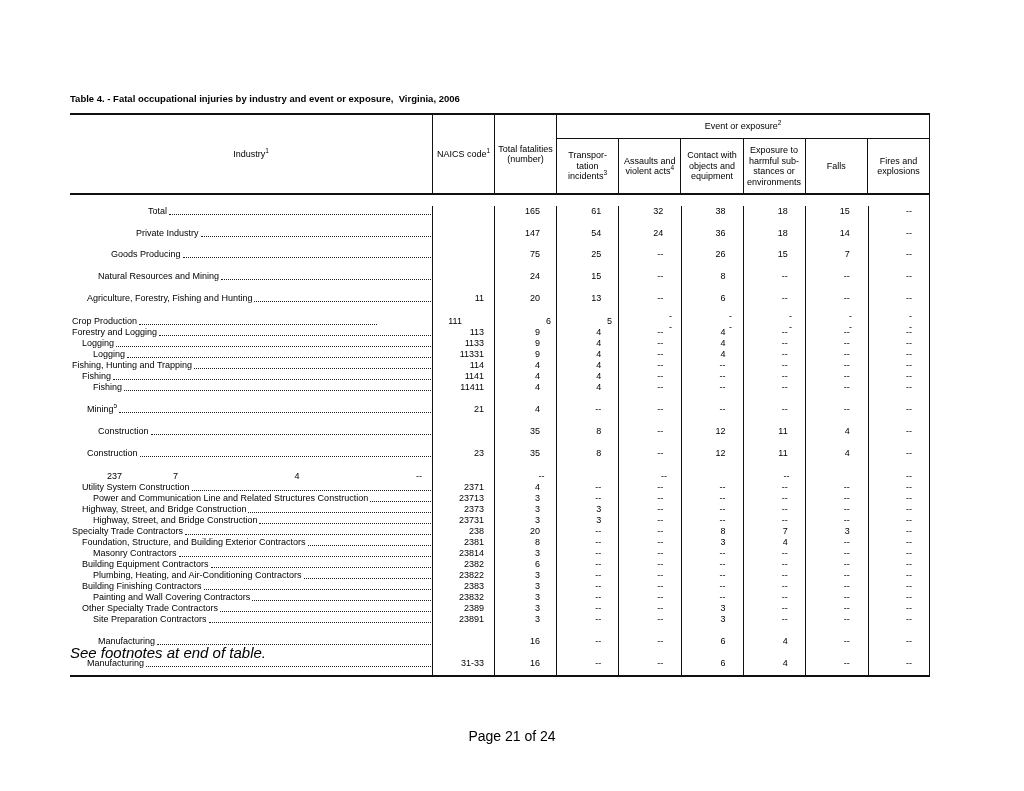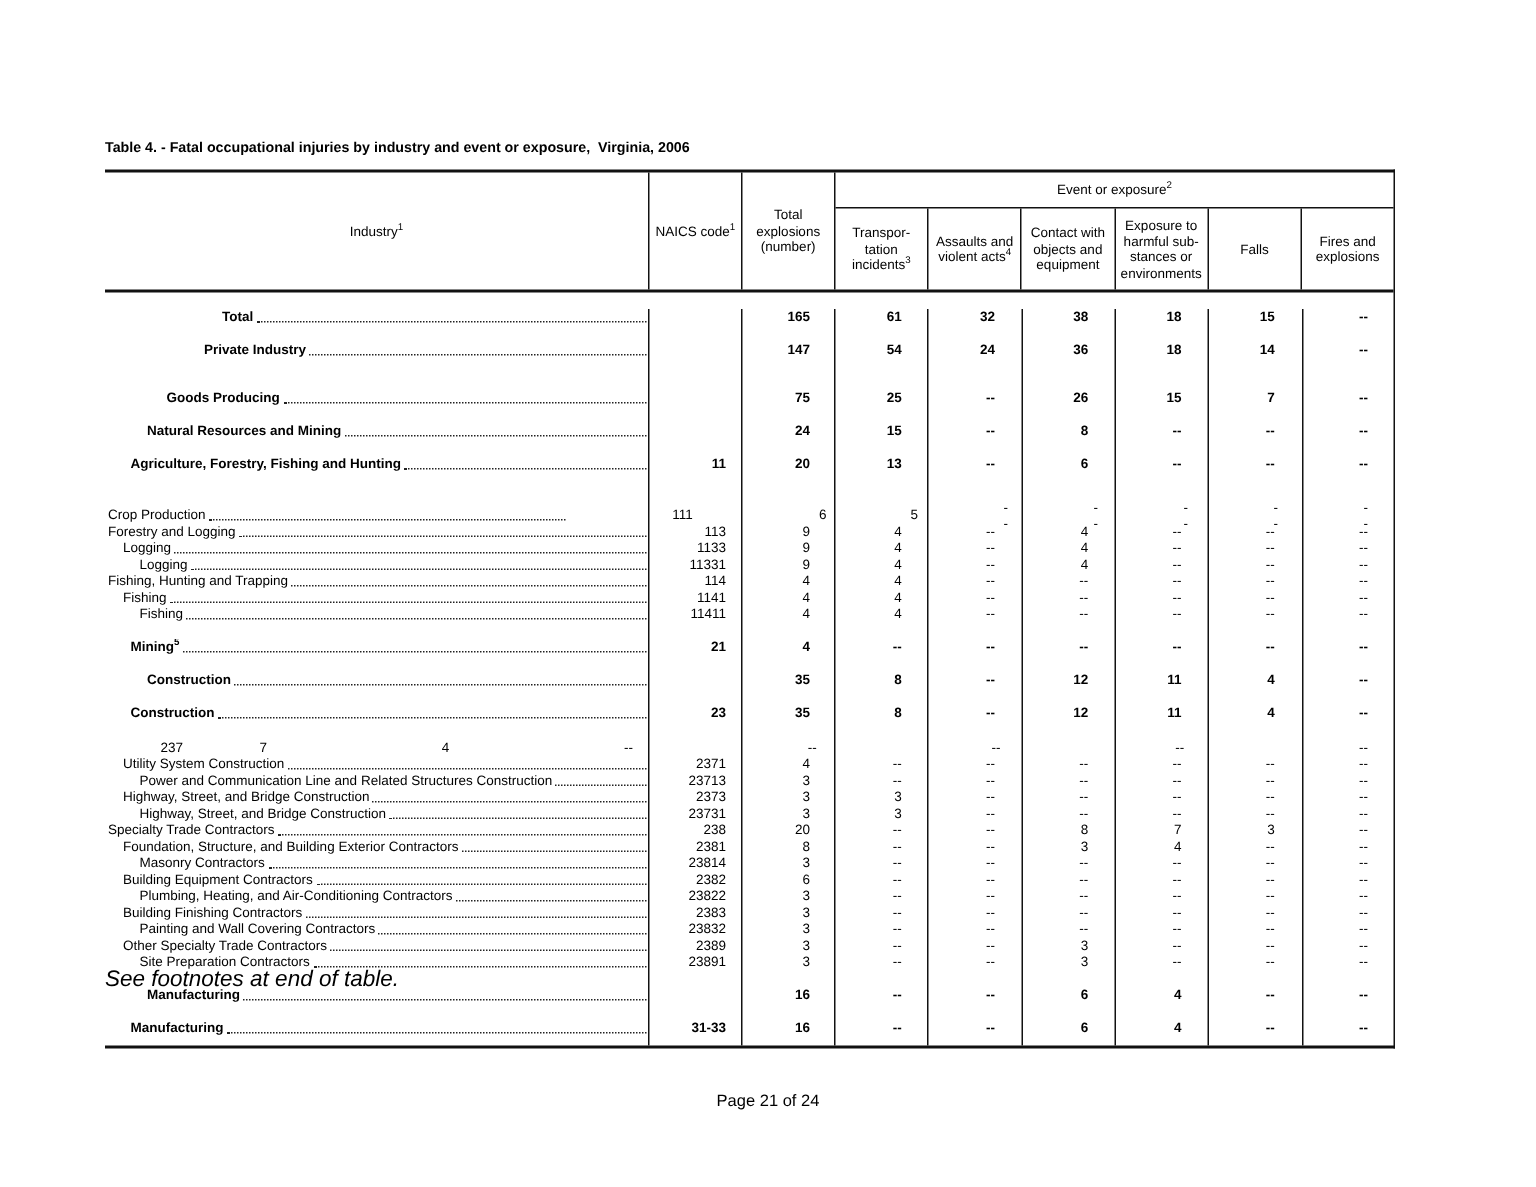--- a/index.html
+++ b/index.html
@@ -27,59 +27,59 @@
   .h-events { flex:1; border-left:1px solid #111; display:flex; flex-direction:column; box-sizing:border-box; }
   .h-events-span { height:24px; border-bottom:1px solid #111; display:flex; align-items:center; justify-content:center; box-sizing:border-box; }
   .h-event-cols { flex:1; display:flex; }
   .h-event-col { flex:1; border-left:1px solid #111; display:flex; align-items:center; justify-content:center; text-align:center; box-sizing:border-box; }
   .h-event-col:first-child { border-left:none; }
 
   
   .tbody { position:relative; padding-bottom:6px; }
   .vline { position:absolute; top:0; bottom:0; width:1px; background:#111; }
   .row { display:flex; height:11px; line-height:11px; font-size:9px; align-items:center; }
-  .row.bold { font-weight:bold; }
+  .row.bold { font-weight:normal; }
   .cell-industry { width:362px; display:flex; align-items:flex-end; box-sizing:border-box; white-space:nowrap; overflow:hidden; }
   .cell-industry .lbl { line-height:11px; }
   .leader { flex:1; min-width:6px; border-bottom:1px dotted #222; margin:0 1px 2px 2px; }
   .cell-naics { width:62px; text-align:right; padding-right:10px; box-sizing:border-box; }
   .cell-total { width:62px; text-align:right; padding-right:16px; box-sizing:border-box; }
   .cell-ev { flex:1; text-align:right; padding-right:17px; box-sizing:border-box; }
 
   
   .lvl-total   { padding-left:78px; }
   .lvl-private { padding-left:66px; }
   .lvl-goods   { padding-left:41px; }
   .lvl-group   { padding-left:28px; }
   .lvl-sector  { padding-left:17px; }
   .lvl-r0 { padding-left:2px; }
   .lvl-r1 { padding-left:12px; }
   .lvl-r2 { padding-left:23px; }
 
   .foot-note { position:absolute; left:70px; top:644px; font-size:15px;font-style:italic; }
-  .page-num { position:absolute; left:0; width:1024px; top:728px; text-align:center; font-size:11px; }
+  .page-num { position:absolute; left:0; width:1024px; top:728px; text-align:center; font-size:14px; }
 </style>
 </head>
 <body>
 
 <div class="page">
 
   <div class="title">Table 4. - Fatal occupational injuries by industry and event or exposure,  Virginia, 2006</div>
 
   <div class="tbl">
 
     <div class="thead">
       <div class="hc h-industry">
         <span><span>Industry</span><sup>1</sup></span>
       </div>
       <div class="hc h-naics">
         <span><span>NAICS code</span><sup>1</sup></span>
       </div>
       <div class="hc h-total">
-        <span><span>Total explosions</span><br><span>(number)</span></span>
+        <span><span>Total fatalities</span><br><span>(number)</span></span>
       </div>
       <div class="h-events">
         <div class="h-events-span">
           <span><span>Event or exposure</span><sup>2</sup></span>
         </div>
         <div class="h-event-cols" id="event-cols">
             <div class="h-event-col">
               <span>Transpor-<br>tation<br>incidents<sup>3</sup></span>
             </div>
             <div class="h-event-col">
@@ -131,21 +131,21 @@
           </div>
           <div class="cell-naics"></div>
           <div class="cell-total">147</div>
           <div class="cell-ev">54</div>
           <div class="cell-ev">24</div>
           <div class="cell-ev">36</div>
           <div class="cell-ev">18</div>
           <div class="cell-ev">14</div>
           <div class="cell-ev">--</div>
         </div>
-        <div class="row bold" style="margin-top: 21px;">
+        <div class="row bold" style="margin-top: 10px;">
           <div class="cell-industry lvl-goods">
             <span class="lbl">Goods Producing</span>
             <span class="leader"></span>
           </div>
           <div class="cell-naics"></div>
           <div class="cell-total">75</div>
           <div class="cell-ev">25</div>
           <div class="cell-ev">--</div>
           <div class="cell-ev">26</div>
           <div class="cell-ev">15</div>
@@ -173,21 +173,21 @@
           </div>
           <div class="cell-naics">11</div>
           <div class="cell-total">20</div>
           <div class="cell-ev">13</div>
           <div class="cell-ev">--</div>
           <div class="cell-ev">6</div>
           <div class="cell-ev">--</div>
           <div class="cell-ev">--</div>
           <div class="cell-ev">--</div>
         </div>
-        <div class="row" style="margin-top: 23px; gap: 40px;">
+        <div class="row" style="margin-top: 12px; gap: 40px;">
           <div class="cell-industry lvl-r0">
             <span class="lbl">Crop Production</span>
             <span class="leader"></span>
           </div>
           <div class="cell-naics">111</div>
           <div class="cell-total">6</div>
           <div class="cell-ev">5</div>
           <div class="cell-ev">--</div>
           <div class="cell-ev">--</div>
           <div class="cell-ev">--</div>

